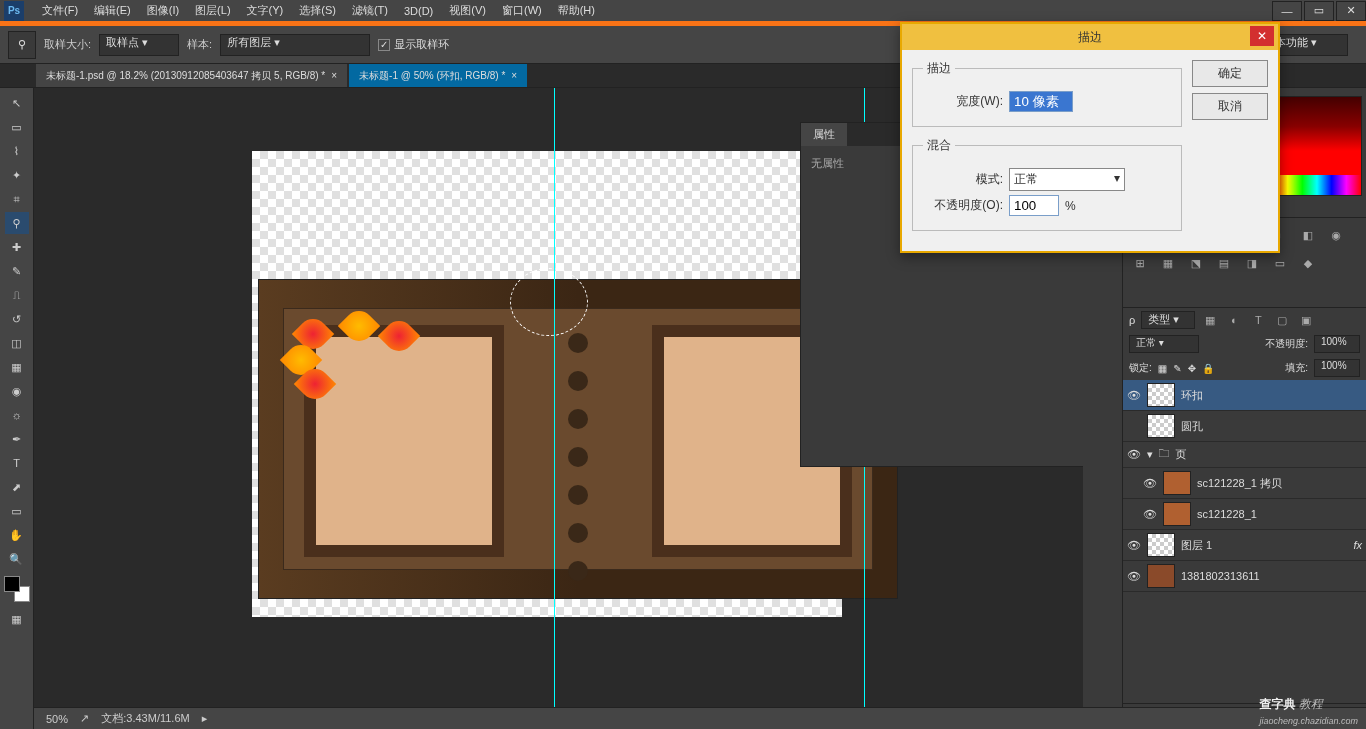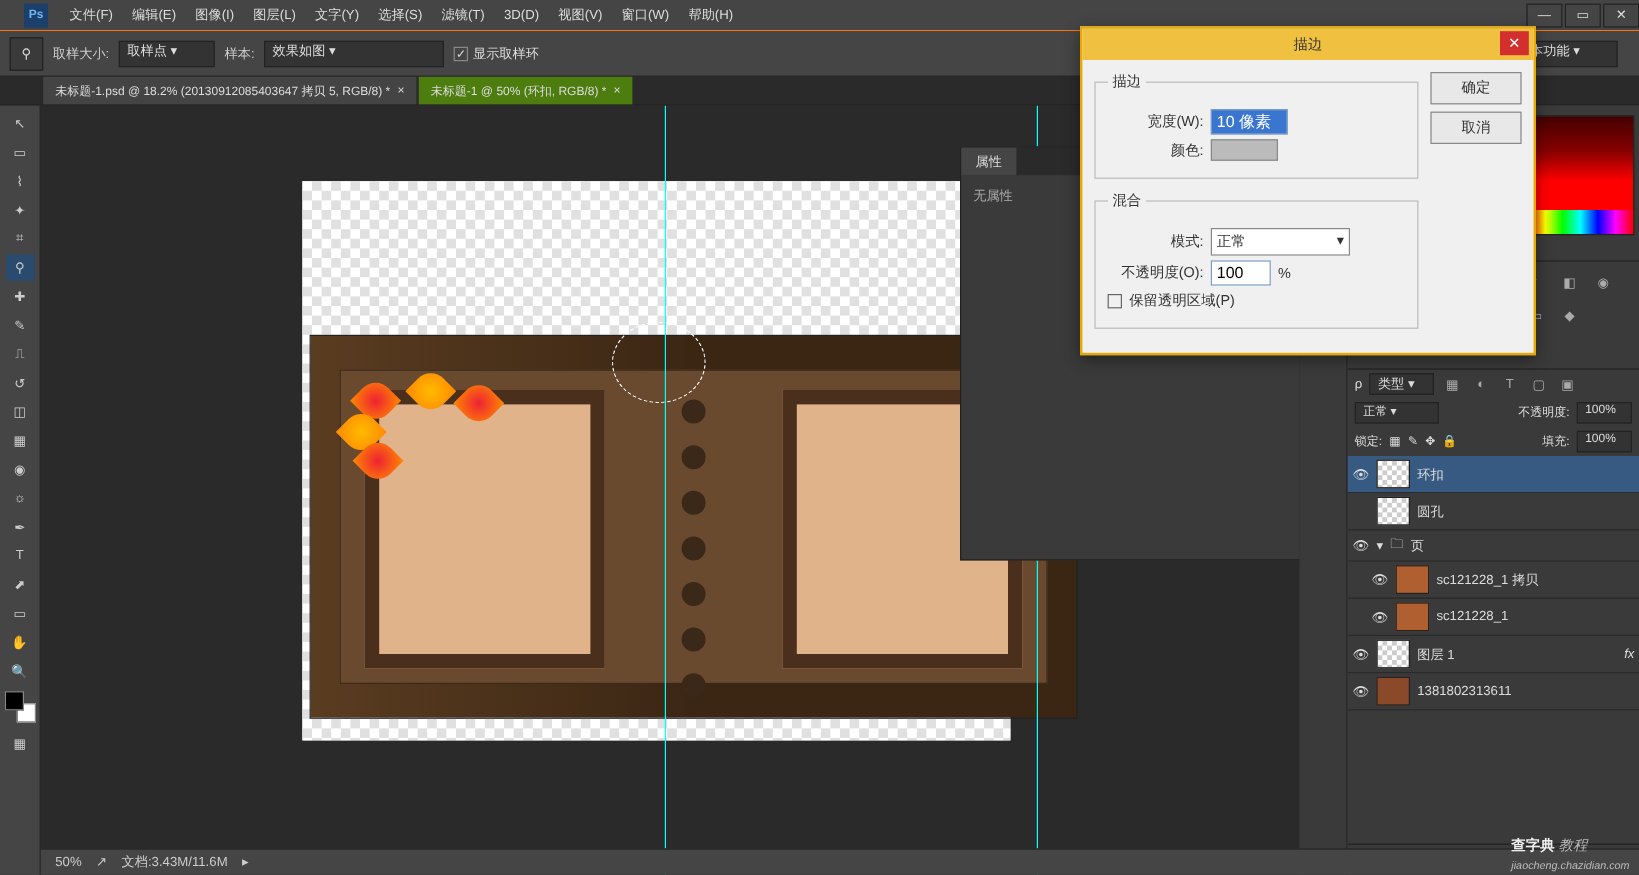--- a/index.html
+++ b/index.html
@@ -11,22 +11,22 @@
       width: 1366px;
       height: 729px;
       overflow: hidden;
       user-select: none;
     }
     .menubar {
       background: #454545;
       height: 26px;
       display: flex;
       align-items: center;
-      padding-left: 20px;
-      border-bottom: 1px solid #f97316;
+      padding-left: 4px;
+      border-bottom: 5px solid #f97316;
     }
     .ps-logo {
       width: 20px; height: 20px;
       background: #1b3e6a;
       color: #6bb9f0;
       font-weight: bold;
       font-size: 10px;
       display: flex;
       align-items: center;
       justify-content: center;
@@ -81,21 +81,21 @@
     }
     .tab {
       background:#444;
       padding:4px 10px;
       font-size:10px;
       display:flex;
       align-items:center;
       gap:6px;
       max-width:360px;
     }
-    .tab.active{background:#4d7c0f;}
+    .tab.active{background:#0369a1;}
     .tab-close{cursor:pointer;}
     .workspace {
       display:flex;
       height: calc(729px - 26px - 38px - 24px);
     }
     .tools-col {
       width: 34px;
       background: #454545;
       display:flex;
       flex-direction:column;
@@ -345,21 +345,21 @@
   </div>
 </div>
 
 <div class="options-bar">
   <div class="tool-sample">
     <span>⚲</span>
   </div>
   <span class="opt-label">取样大小:</span>
   <div class="opt-select"><span>取样点</span> ▾</div>
   <span class="opt-label">样本:</span>
-  <div class="opt-select" style="min-width:150px"><span>效果如图</span> ▾</div>
+  <div class="opt-select" style="min-width:150px"><span>所有图层</span> ▾</div>
   <div class="checkbox-wrapper">
     <span class="checkbox">✓</span>
     <span>显示取样环</span>
   </div>
   <div class="essentials" style="margin-left:auto;background:transparent;border:none;">
     <div class="opt-select"><span>本功能</span> ▾</div>
   </div>
 </div>
 
 <div class="tabs-bar">
@@ -561,43 +561,35 @@
     <div class="dialog-close">✕</div>
   </div>
   <div class="dialog-body">
     <div class="dialog-main">
       <fieldset>
         <legend>描边</legend>
         <div class="dlg-row">
           <label>宽度(W):</label>
           <input class="dlg-input sel" value="10 像素" style="">
         </div>
-        <div class="dlg-row">
-          <label>颜色:</label>
-          <div class="color-chip"></div>
-        </div>
       </fieldset>
       <fieldset>
         <legend>混合</legend>
         <div class="dlg-row">
           <label>模式:</label>
           <div class="dlg-select">
             <span>正常</span>
             <span style="float:right">▾</span>
           </div>
         </div>
         <div class="dlg-row">
           <label>不透明度(O):</label>
           <input class="dlg-input" style="width: 50px;" value="100">
           <span>%</span>
         </div>
-        <div class="dlg-row">
-          <span class="dlg-check"></span>
-          <span>保留透明区域(P)</span>
-        </div>
       </fieldset>
     </div>
     <div class="dialog-buttons">
       <div class="dlg-btn">确定</div>
       <div class="dlg-btn">取消</div>
     </div>
   </div>
 </div>
 
 <div class="watermark">

